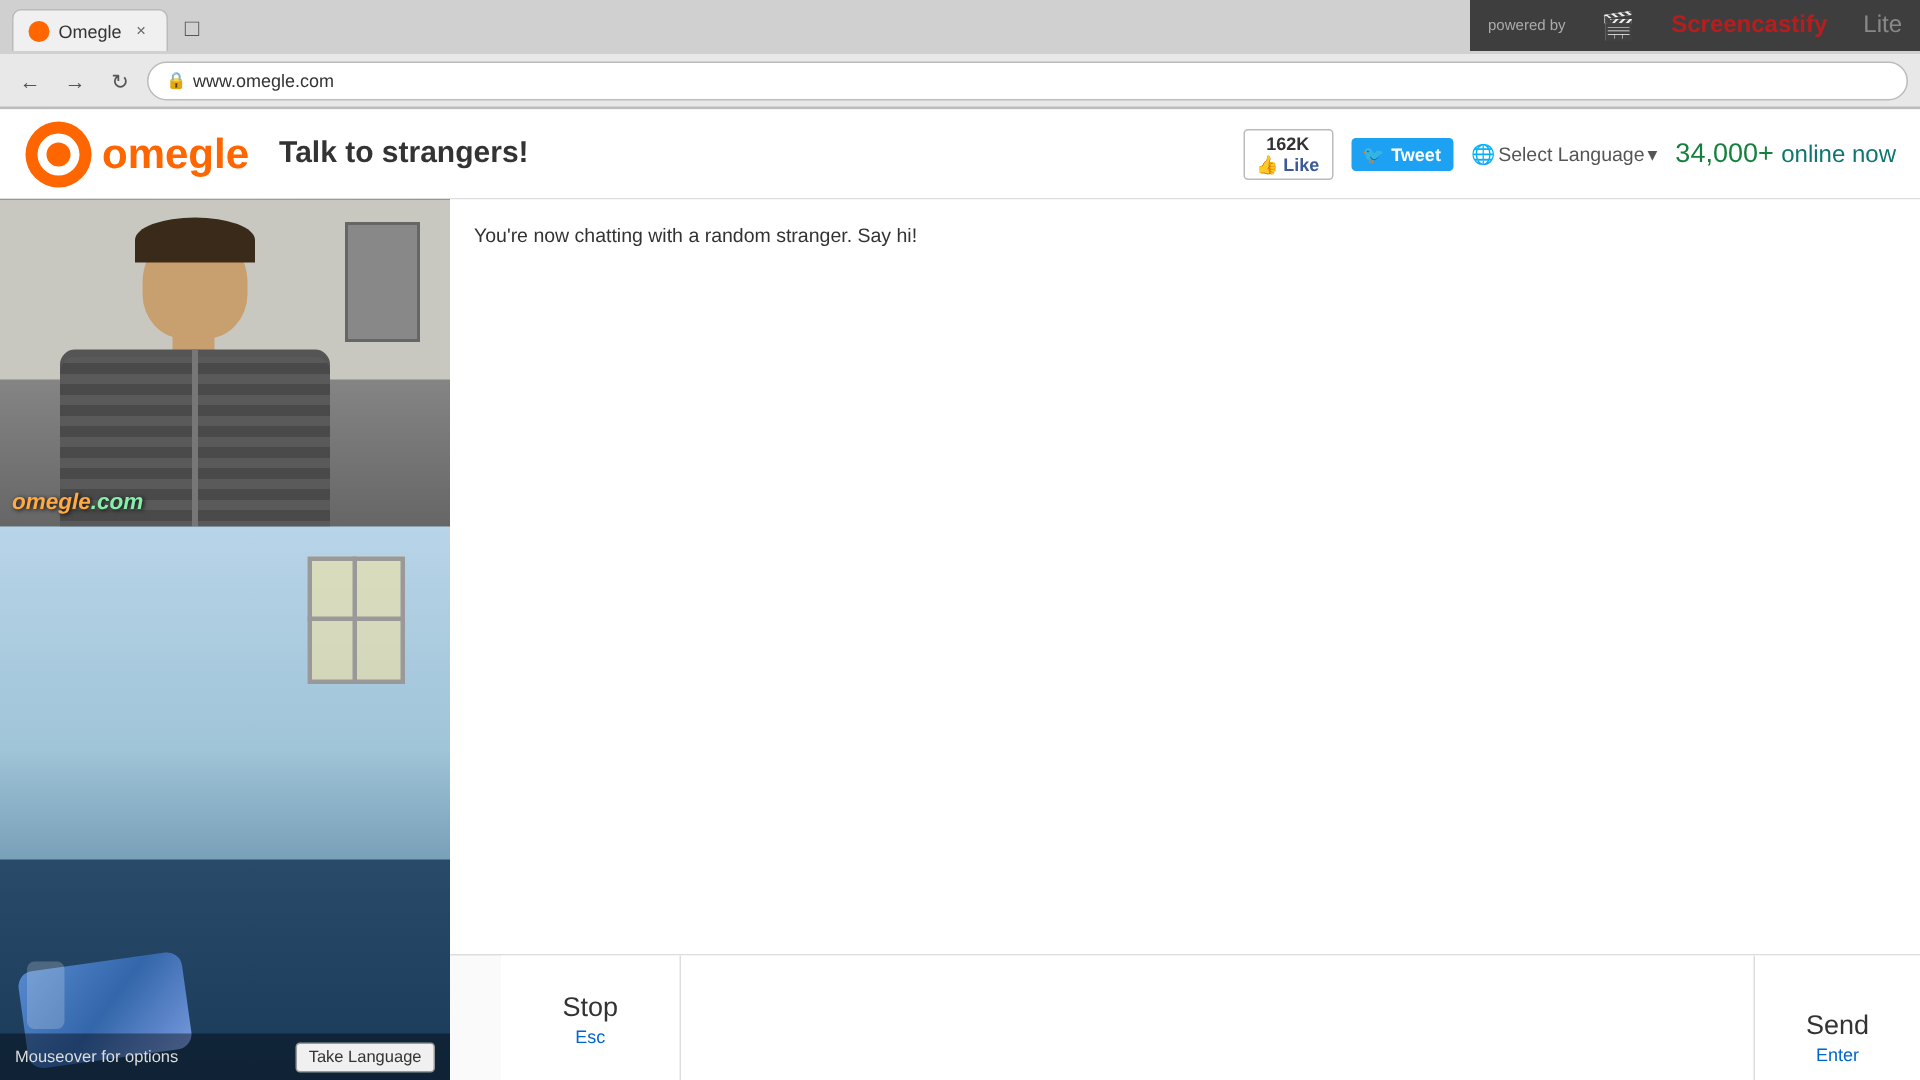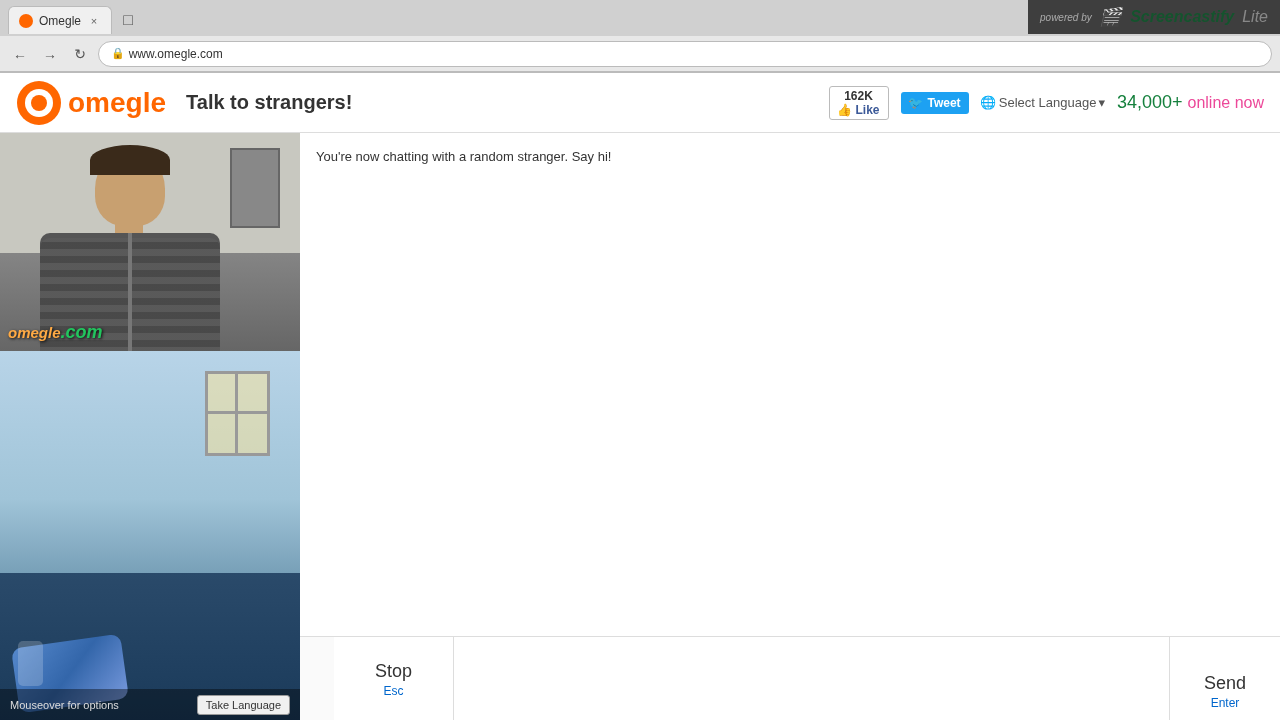--- a/index.html
+++ b/index.html
@@ -103,23 +103,22 @@
       position: fixed;
       top: 0;
       right: 0;
       background: rgba(0,0,0,0.7);
       color: white;
       padding: 6px 12px;
       font-size: 13px;
       font-family: Arial, sans-serif;
       display: flex;
       align-items: center;
-      gap: 8px;
+      gap: 24px;
       z-index: 999;
-      font-style: italic;
     }
     .sc-film { font-size: 18px; }
 
     
     .page {
       background: white;
       width: 1280px;
       height: calc(720px - 72px);
     }
 
@@ -372,21 +371,21 @@
       color: #0066cc;
       margin-top: 2px;
     }
   </style>
 </head>
 <body>
 
 <div class="screencastify">
   <span style="font-size:10px;color:#aaa;">powered by</span>
   <span class="sc-film">🎬</span>
-  <span style="font-size:16px;font-weight:bold;color:#14532d;">Screencastify</span>
+  <span style="font-size:16px;font-weight:bold;color:#b91c1c;">Screencastify</span>
   <span style="font-size:16px;color:#888;">Lite</span>
 </div>
 
 <div class="browser-chrome">
 
   <div class="tab-bar">
     <div class="tab">
       <div class="tab-favicon"></div>
       <span>Omegle</span>
       <span class="tab-close">×</span>
@@ -436,21 +435,21 @@
 
       <div class="select-lang">
         <span>🌐</span>
         <span>Select Language</span>
         <span>▾</span>
       </div>
 
       <div class="online-now">
         <span>34,000+</span>
         <span> </span>
-        <span style="color:#ec4899;font-weight:normal;font-size:16px;">online now</span>
+        <span style="color:#0f766e;font-weight:normal;font-size:16px;">online now</span>
       </div>
     </div>
   </div>
 
   <div class="main-content">
 
     <div class="left-panel">
 
       <div class="video-top">
         <div class="video-top-img">
@@ -469,21 +468,21 @@
 
           <div style="position:absolute;top:100px;left:40px;width:180px;height:130px;background:#555;border-radius:10px 10px 0 0;"></div>
 
           <div style="position:absolute;top:105px;left:40px;width:180px;height:130px;
             background:repeating-linear-gradient(0deg,#5a5a5a 0px,#5a5a5a 7px,#484848 7px,#484848 14px);
             border-radius:10px 10px 0 0;opacity:0.9;"></div>
 
           <div style="position:absolute;top:100px;left:128px;width:4px;height:130px;background:#777;"></div>
         </div>
         <div class="video-top-watermark">
-          <span style="color:#ffaa44;font-style:italic;font-weight:bold;font-size:15px;text-shadow:1px 1px 3px rgba(0,0,0,0.9);">omegle</span><span style="color:#22c55e;font-style:italic;font-weight:bold;font-size:18px;text-shadow:1px 1px 3px rgba(0,0,0,0.9);">.com</span>
+          <span style="color:#ffaa44;font-style:italic;font-weight:bold;font-size:15px;text-shadow:1px 1px 3px rgba(0,0,0,0.9);">omegle</span><span style="color:#86efac;font-style:italic;font-weight:bold;font-size:15px;text-shadow:1px 1px 3px rgba(0,0,0,0.9);">.com</span>
         </div>
       </div>
 
       <div class="video-bottom">
         <div class="video-bottom-scene">
 
           <div style="position:absolute;top:0;left:0;right:0;bottom:0;background:linear-gradient(to bottom,#b8d4e8 0%,#a0c4d8 40%,#78a0b8 60%,#3a6a8a 80%,#1a4a6a 100%);"></div>
 
           <div style="position:absolute;top:20px;right:30px;width:65px;height:85px;background:rgba(255,230,150,0.5);border:3px solid #999;"></div>
           <div style="position:absolute;top:20px;right:62px;width:3px;height:85px;background:#999;"></div>

